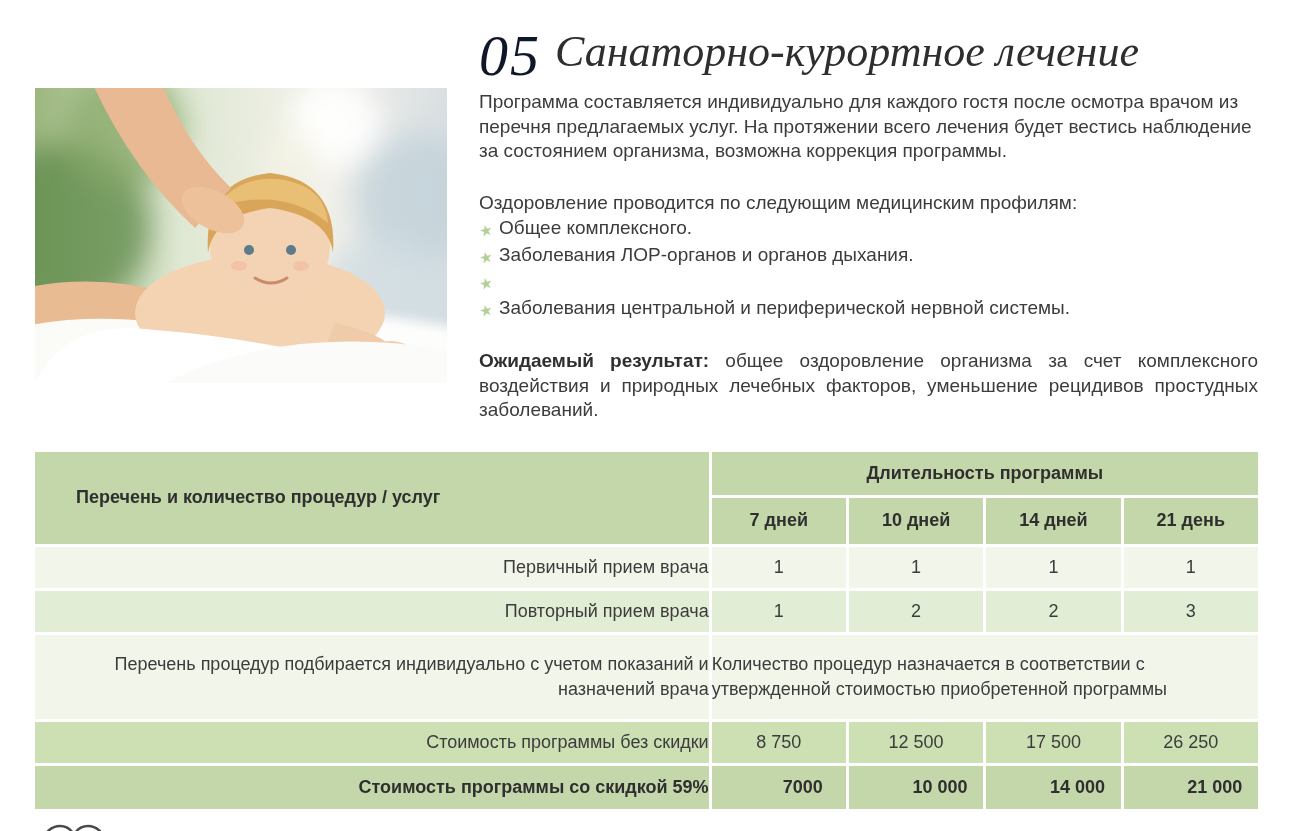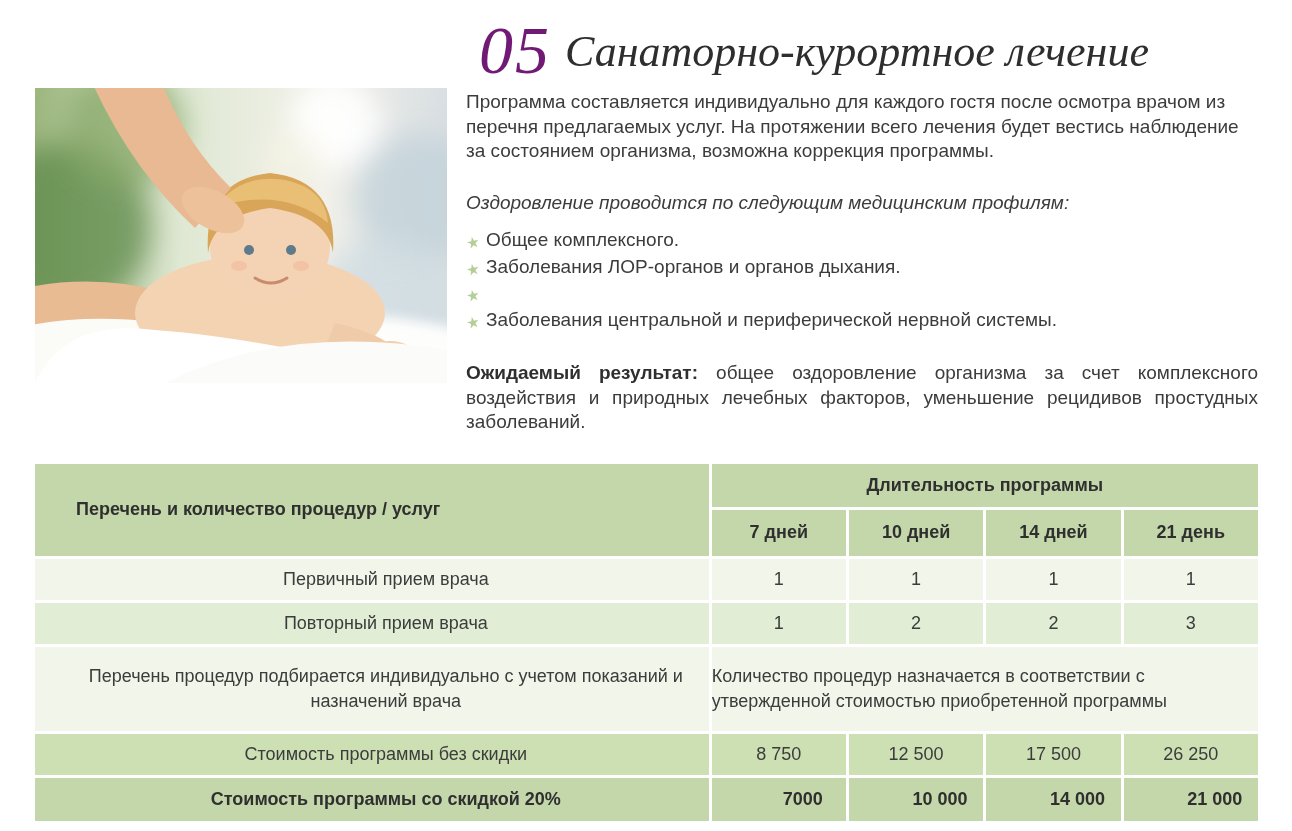--- a/index.html
+++ b/index.html
@@ -15,23 +15,23 @@
   
   .title-row {
     margin-left:444px;
     height:82px;
     display:flex;
     align-items:flex-end;
   }
   .program-number {
     font-family:"Liberation Serif", serif;
     font-style:italic;
-    font-size:68px;
+    font-size:58px;
     line-height:0.92;
-    color:#701a75;
+    color:#0f172a;
     letter-spacing:2px;
   }
   .page-title {
     font-family:"Liberation Serif", serif;
     font-style:italic;
     font-weight:400;
     font-size:44px;
     line-height:1;
     color:#2e2e2e;
     margin-left:14px;
@@ -41,23 +41,23 @@
 
   
   .top { display:flex; margin-top:6px; }
   .photo {
     width:412px; height:295px;
     flex:0 0 412px;
     overflow:hidden;
     background:#dde7d2;
   }
   .photo svg { display:block; width:100%; height:100%; }
-  .intro { flex:1; padding-left:19px; padding-top:2px; font-size:19px; line-height:24.5px; }
+  .intro { flex:1; padding-left:32px; padding-top:2px; font-size:19px; line-height:24.5px; }
   .intro p.lead { margin-bottom:27px; }
-  .profiles-heading { margin-bottom:13px;font-style:italic; }
+  .profiles-heading { margin-bottom:1px; }
   .profiles { list-style:none; }
   .profiles li { display:flex; align-items:flex-start; line-height:24.5px; }
   .star {
     color:#b3cf97;
     font-size:15px;
     width:20px;
     flex:0 0 20px;
     display:inline-block;
     transform:rotate(-12deg);
     padding-top:2px;
@@ -85,21 +85,21 @@
     text-align:center;
   }
   th.label-head { text-align:left; padding-left:41px; height:84px; }
   th.duration-head { height:43px; }
   th.dur { height:46px; }
   .r-pale  td { background:#f2f5ea; }
   .r-light td { background:#e2edd5; }
   .r-mid   td { background:#cde0b4; }
   .r-green td { background:#c4d7aa; }
   .pricing td { text-align:center; height:41px; }
-  .pricing td.left { text-align:center; padding-left:28px; }
+  .pricing td.left { text-align:right; padding-left:28px; }
   tr.tall td { height:84px; line-height:25px; }
   tr.tall td.span-text { text-align:left; padding-right:10px; }
   tr.bold-row td { font-weight:bold; color:#2f2f2f; height:43px;padding-left:48px; }
 
   
   .note { display:flex; align-items:center; margin-top:9px; margin-left:-5px; }
   .note-icon { flex:0 0 100px; height:66px; }
 </style>
 </head>
 <body>
@@ -228,21 +228,21 @@
       <td colspan="4" class="span-text">Количество процедур назначается в соответствии с утвержденной стоимостью приобретенной программы</td>
     </tr>
     <tr class="r-mid">
       <td class="left">Стоимость программы без скидки</td>
       <td>8 750</td>
       <td>12 500</td>
       <td>17 500</td>
       <td>26 250</td>
     </tr>
     <tr class="r-green bold-row">
-      <td class="left">Стоимость программы со скидкой 20%</td>
+      <td class="left">Стоимость программы со скидкой 59%</td>
       <td>7000</td>
       <td>10 000</td>
       <td>14 000</td>
       <td>21 000</td>
     </tr>
   </tbody>
     </table>
 
   <div class="note">
     <svg class="note-icon" viewBox="0 0 100 66">

